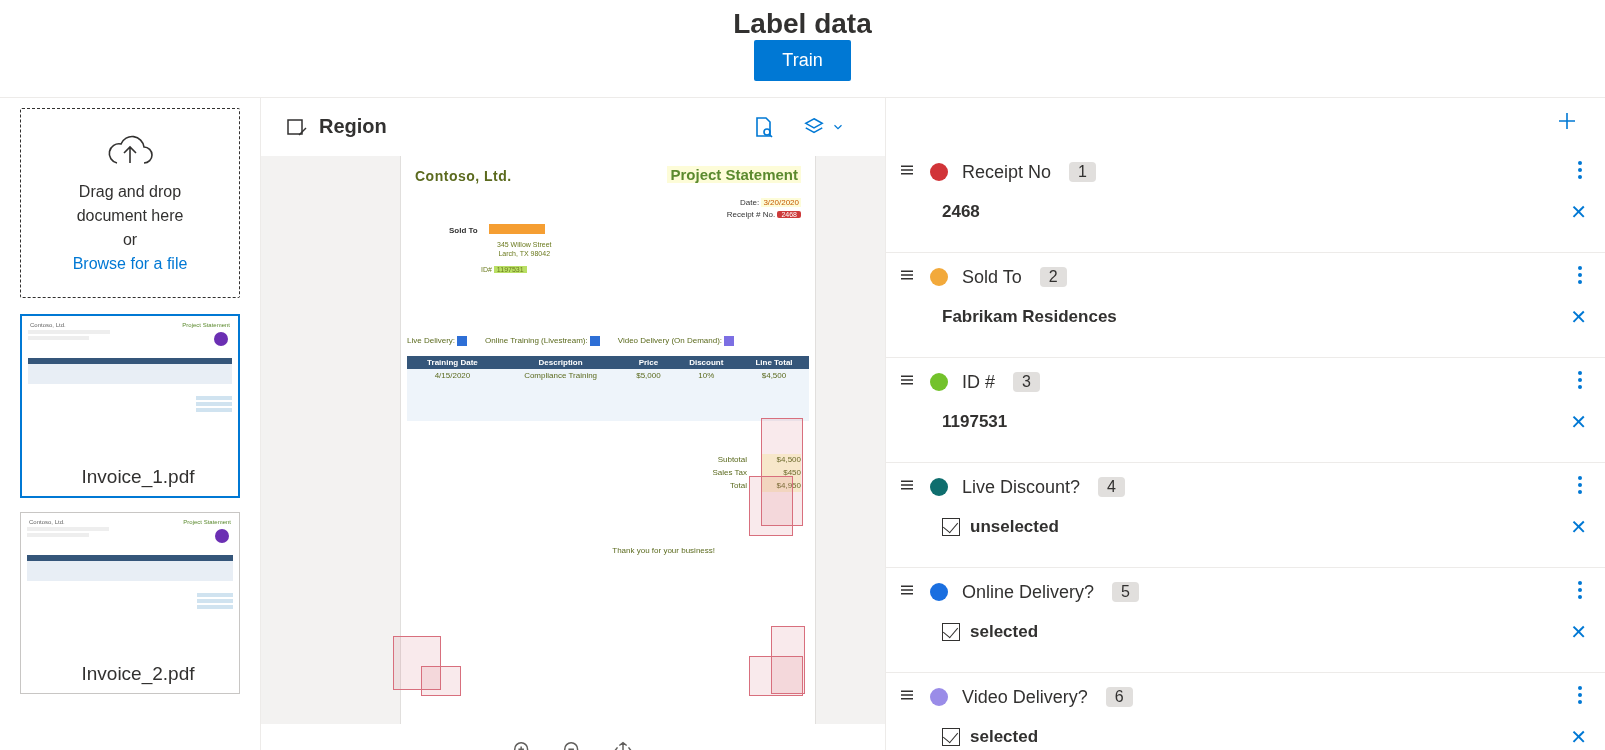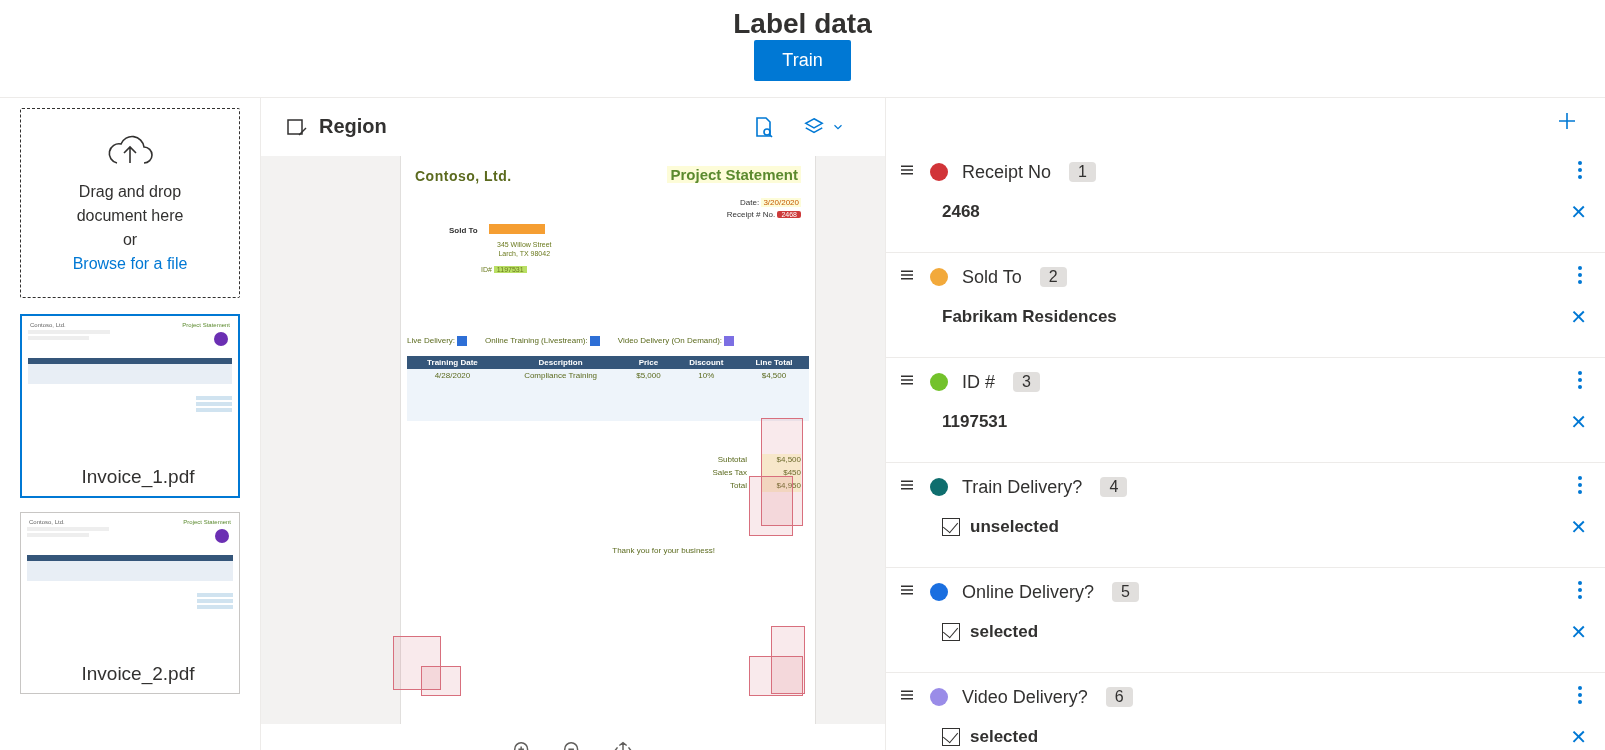--- a/index.html
+++ b/index.html
@@ -187,21 +187,21 @@
               <tr id="thead">
                 <th>Training Date</th>
                 <th>Description</th>
                 <th>Price</th>
                 <th>Discount</th>
                 <th>Line Total</th>
               </tr>
           </tbody>
             <tbody id="tbody">
               <tr>
-                <td>4/28/2020</td>
+                <td>4/15/2020</td>
                 <td>Compliance Training</td>
                 <td>$5,000</td>
                 <td>10%</td>
                 <td>$4,500</td>
               </tr>
             </tbody>
           <tbody>
               <tr>
                 <td>&nbsp;</td>
                 <td></td>
@@ -344,21 +344,21 @@
     </div>
         </div>
         <div class="field-block">
     <div class="fb-top">
       <span class="grip">
         <svg width="18" height="18" viewBox="0 0 24 24" stroke="#323130" stroke-width="1.8">
                 <path d="M4 7h16M4 12h16M4 17h16"></path>
               </svg>
       </span>
       <span class="dot" style="background:#0f6e6e"></span>
-      <span class="fname">Train Delivery?</span>
+      <span class="fname">Live Discount?</span>
       <span class="badge">4</span>
       <span class="fb-menu">
         <svg width="6" height="20" viewBox="0 0 6 20" fill="#0078d4">
                 <circle cx="3" cy="3" r="2"></circle>
                 <circle cx="3" cy="10" r="2"></circle>
                 <circle cx="3" cy="17" r="2"></circle>
               </svg>
       </span>
     </div>
     <div class="fb-value">

